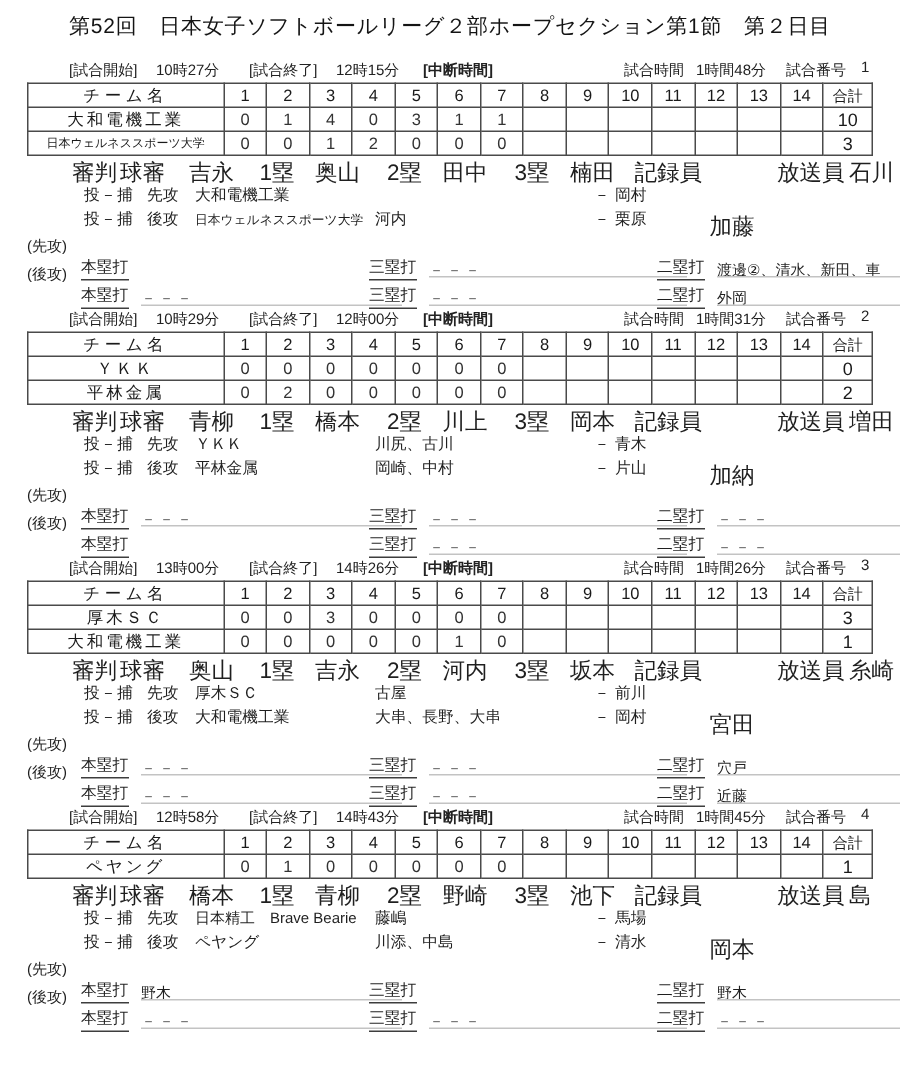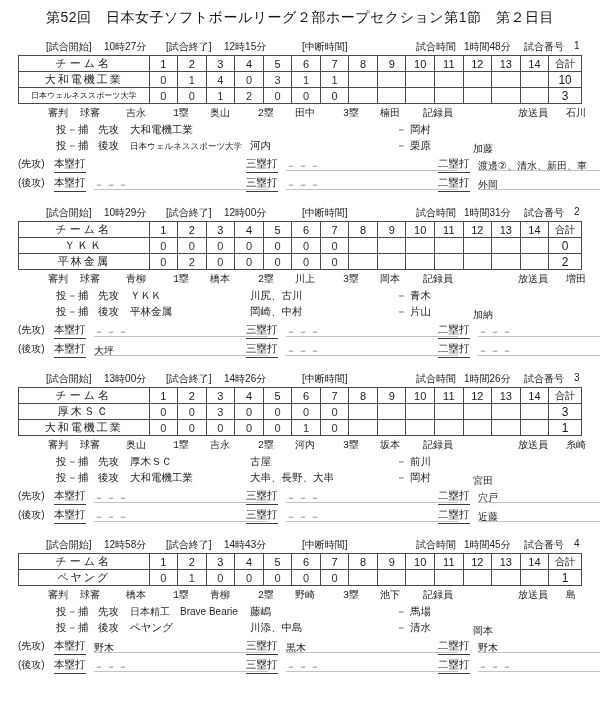--- a/index.html
+++ b/index.html
@@ -44,21 +44,21 @@
     height: 15px;
     font-size: 10px;
     color: #222;
     white-space: nowrap;
   }
   .meta-row span { position: absolute; top: 0; }
   .m-start-label { left: 28px; }
   .m-start-val   { left: 86px; text-align: right; }
   .m-end-label   { left: 148px; }
   .m-end-val     { left: 206px; }
-  .m-susp-label  { left: 284px; }
+  .m-susp-label  { left: 264px; font-weight: bold; }
   .m-susp-val    { left: 326px; }
   .m-dur-label   { left: 398px; }
   .m-dur-val     { left: 446px; }
   .m-no-label    { left: 506px; }
   .m-no-val      { left: 556px; }
 
   
   table.score {
     border-collapse: collapse;
     width: 564px;
@@ -85,25 +85,24 @@
   .td-name   { font-size: 11px; letter-spacing: 2px; }
   .td-name.long   { font-size: 8px; letter-spacing: 0; }
   .td-name.medium { font-size: 9px;  letter-spacing: 0; }
   .td-run    { font-size: 11px; color: #333; }
   .td-total  { font-size: 12px; font-weight: bold; }
 
   
   .officials {
     position: relative;
     height: 17px;
-    font-size: 10px;
+    font-size: 15px;
     padding-top: 2px;
     white-space: nowrap;
     color: #1f1f1f;
-    font-family: Liberation Mono, monospace;
   }
   .officials span { position: absolute; top: 2px; }
   .o-lab    { left: 30px; }
   .o-plate-l{ left: 62px; }
   .o-plate  { left: 108px; }
   .o-b1-l   { left: 155px; }
   .o-b1     { left: 192px; }
   .o-b2-l   { left: 240px; }
   .o-b2     { left: 277px; }
   .o-b3-l   { left: 325px; }
@@ -140,21 +139,21 @@
     white-space: nowrap;
     color: #1f1f1f;
   }
   .hits .side {
     position: absolute;
     left: 0; top: 2px;
     font-size: 10px;
   }
   .hit-cell {
     position: absolute;
-    top: 0;
+    top: 14px;
     height: 17px;
   }
   .hit-cell .lab {
     position: absolute;
     left: 0; top: 2px;
     font-size: 10.5px;
     border-bottom: 1px solid #3d3d3d;
     padding-bottom: 1px;
   }
   .hit-cell .val {
@@ -469,21 +468,20 @@
           </div>
           <div class="hit-cell hc-2b">
             <span class="lab">二塁打</span>
             <span class="val dashes">－－－</span>
           </div>
         </div>
         <div class="hits">
           <span class="side">(後攻)</span>
           <div class="hit-cell hc-hr">
             <span class="lab">本塁打</span>
-            <span class="val">大坪</span>
           </div>
           <div class="hit-cell hc-3b">
             <span class="lab">三塁打</span>
             <span class="val dashes">－－－</span>
           </div>
           <div class="hit-cell hc-2b">
             <span class="lab">二塁打</span>
             <span class="val dashes">－－－</span>
           </div>
         </div>
@@ -746,21 +744,20 @@
           <span class="bt-cat">清水</span>
         </div>
         <div class="hits">
           <span class="side">(先攻)</span>
           <div class="hit-cell hc-hr">
             <span class="lab">本塁打</span>
             <span class="val">野木</span>
           </div>
           <div class="hit-cell hc-3b">
             <span class="lab">三塁打</span>
-            <span class="val">黒木</span>
           </div>
           <div class="hit-cell hc-2b">
             <span class="lab">二塁打</span>
             <span class="val">野木</span>
           </div>
         </div>
         <div class="hits">
           <span class="side">(後攻)</span>
           <div class="hit-cell hc-hr">
             <span class="lab">本塁打</span>

